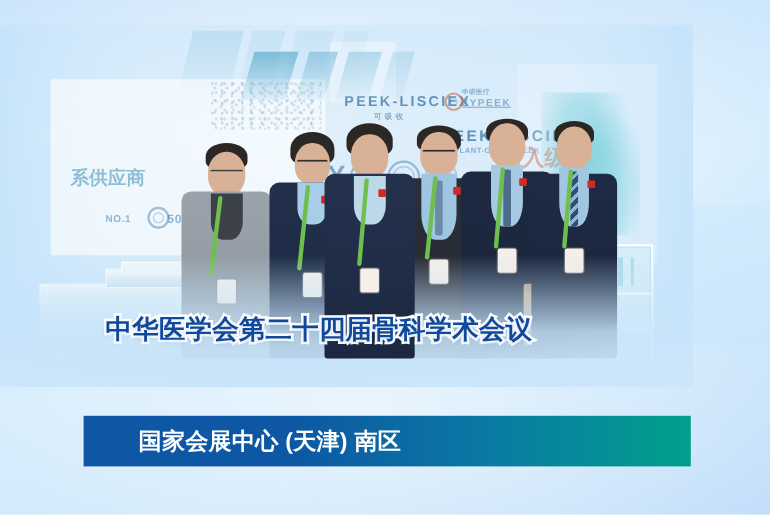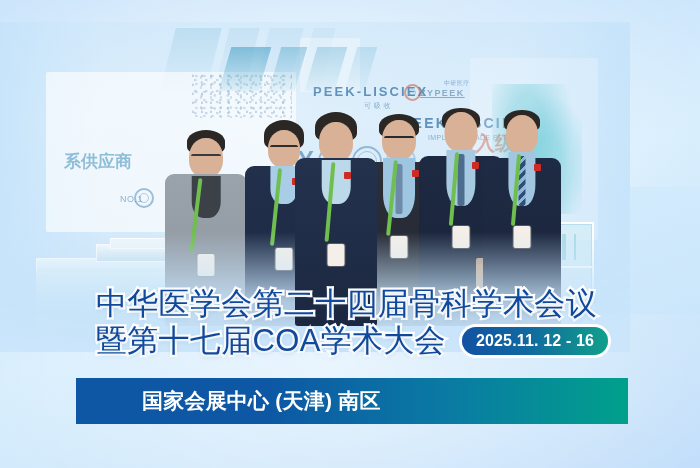--- a/index.html
+++ b/index.html
@@ -77,23 +77,22 @@
   .board-text {
     position: absolute;
     color: #2f6fa5;
     letter-spacing: .16em;
     font-weight: 600;
     white-space: nowrap;
     opacity: .72;
   }
   .board-text.small {
     letter-spacing: .06em;
-    font-weight: 400;
+    font-weight: 700;
     opacity: .5;
-    margin-left: 24px;
   }
   .board-cn {
     position: absolute;
     color: #3f8fb8;
     font-weight: 700;
     white-space: nowrap;
     opacity: .55;
   }
   .round-logo {
     position: absolute;
@@ -268,22 +267,22 @@
     z-index: 7;
   }
   .hl-line {
     display: flex;
     align-items: center;
     gap: 10px;
     line-height: 1;
   }
   .hl-line + .hl-line { margin-top: 6px; }
   .hl-text {
-    font-size: 31px;
-    font-weight: 400;
+    font-size: 24px;
+    font-weight: 700;
     letter-spacing: .01em;
     color: #10499b;
     white-space: nowrap;
     -webkit-text-stroke: 4.5px #ffffff;
     paint-order: stroke fill;
     text-shadow:
       0 0 2px rgba(255,255,255,.9),
       0 2px 5px rgba(80,130,180,.28);
   }
   .date-badge {
@@ -324,21 +323,21 @@
     font-weight: 600;
     white-space: nowrap;
     margin-left: 38px;
     letter-spacing: .01em;
   }
   .infobar .venue {
     color: #ffffff;
     font-size: 21px;
     font-weight: 600;
     white-space: nowrap;
-    margin-left: 66px;
+    margin-left: 50px;
     letter-spacing: .01em;
   }
 </style>
 </head>
 <body>
 
 <div id="banner">
 
   <div class="bg-sweep-a"></div>
   <div class="bg-sweep-b"></div>
@@ -480,25 +479,19 @@
     <i style="left:0;width:40px;opacity:.85;"></i>
     <i style="left:50px;width:26px;opacity:.6;"></i>
     <i style="left:86px;width:30px;opacity:.45;"></i>
     <i style="left:126px;width:20px;opacity:.3;"></i>
   </div>
 
   <div class="headline">
     <div class="hl-line">
       <span class="hl-text">中华医学会第二十四届骨科学术会议</span>
     </div>
-    <div class="hl-line">
-      <span class="hl-text">暨第十七届COA学术大会</span>
-      <span class="date-badge">
-        <span>2025.11. 12 - 16</span>
-      </span>
-    </div>
   </div>
 
   <div class="infobar">
     <span class="venue">国家会展中心 (天津) 南区</span>
   </div>
 
 </div>
 
 </body></html>

